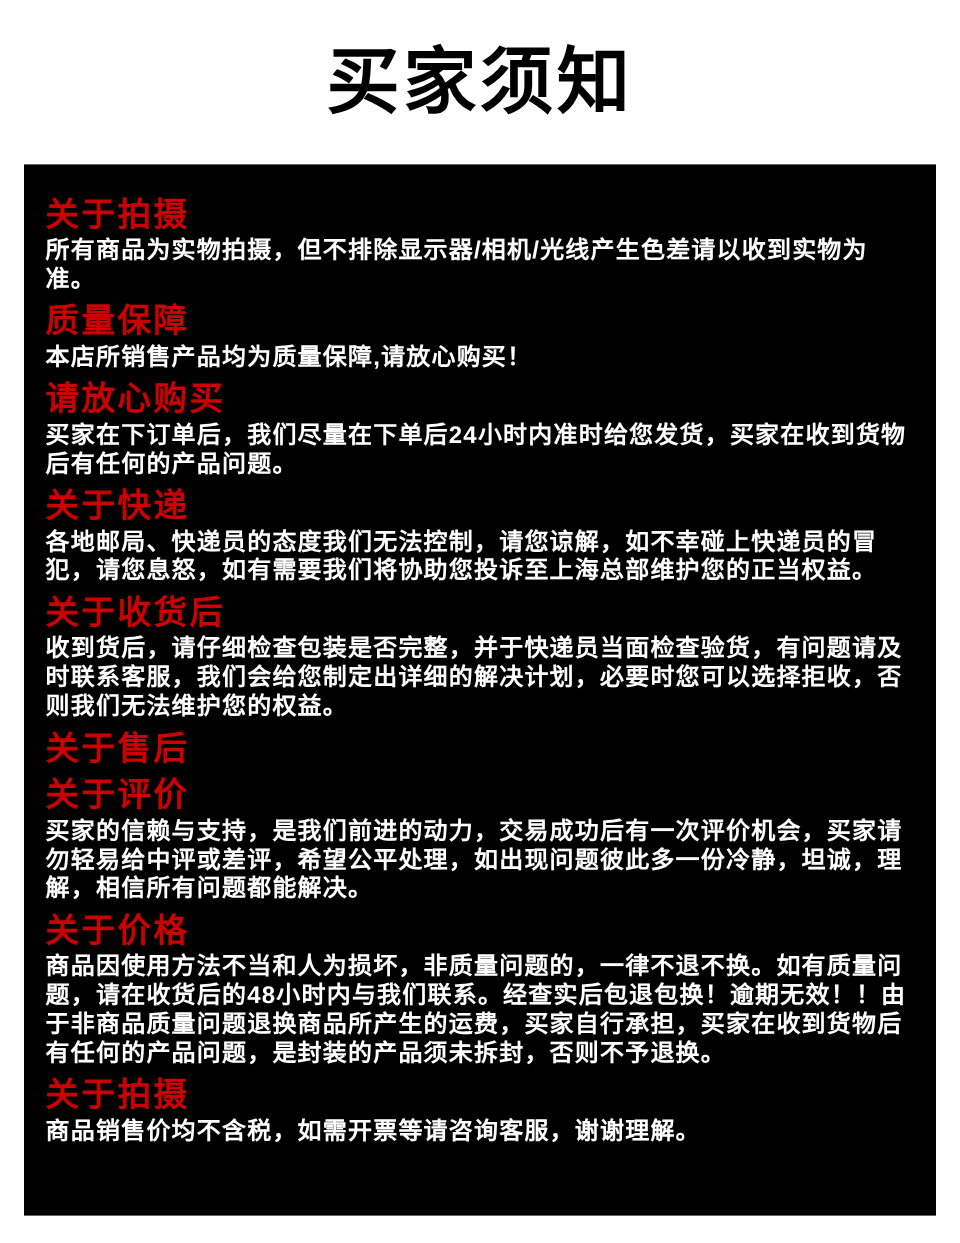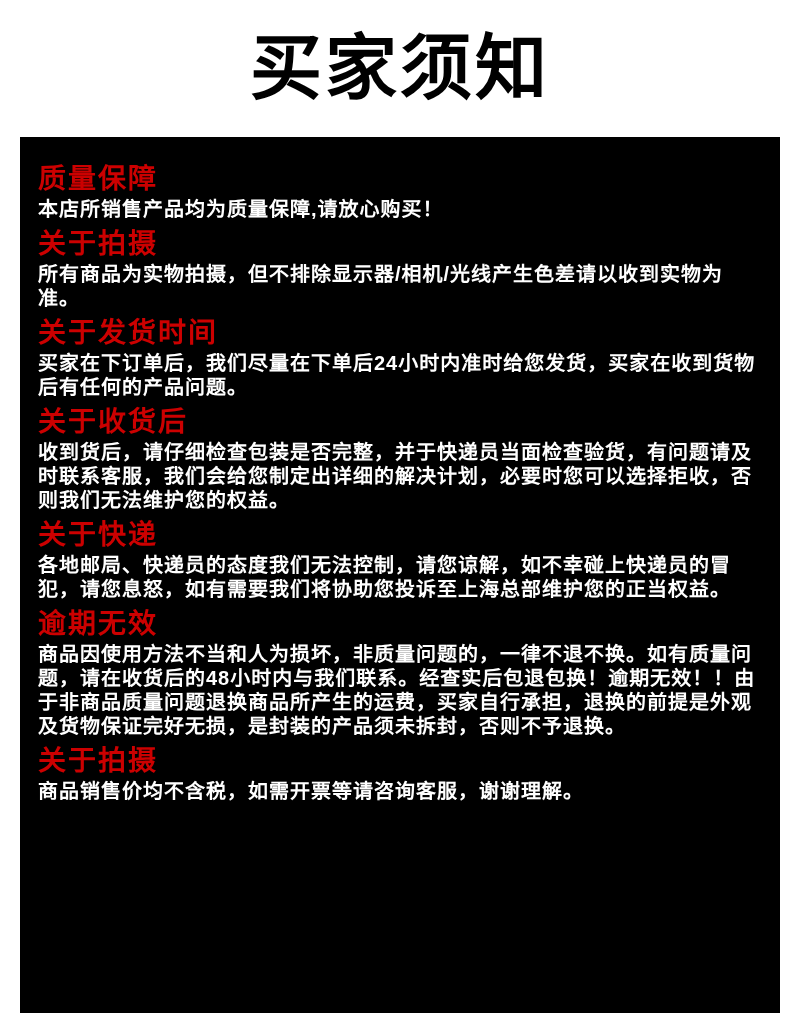--- a/index.html
+++ b/index.html
@@ -22,21 +22,21 @@
   }
   .header{
     height:137px;
     display:flex;
     align-items:center;
     justify-content:center;
   }
   .page-title{
     margin:16px;
     color:var(--title-color);
-    font-size:72px;
+    font-size:61px;
     line-height:1.05;
     font-weight:900;
     letter-spacing:3px;
     white-space:nowrap;
   }
   .panel{
     width:760px;
     height:876px;
     margin:0 auto;
     background:var(--panel-bg);
@@ -64,51 +64,56 @@
 </head>
 <body>
 
 <div class="header">
   <h1 class="page-title">买家须知</h1>
 </div>
 
 <div class="panel">
 
   <div class="section">
+    <h2 class="section-heading">关于拍摄</h2>
+    <p class="section-body">所有商品为实物拍摄，但不排除显示器/相机/光线产生色差请以收到实物为准。</p>
+  </div>
+
+  <div class="section">
     <h2 class="section-heading">质量保障</h2>
     <p class="section-body">本店所销售产品均为质量保障,请放心购买！</p>
   </div>
 
   <div class="section">
-    <h2 class="section-heading">关于拍摄</h2>
-    <p class="section-body">所有商品为实物拍摄，但不排除显示器/相机/光线产生色差请以收到实物为准。</p>
+    <h2 class="section-heading">请放心购买</h2>
+    <p class="section-body">买家在下订单后，我们尽量在下单后24小时内准时给您发货，买家在收到货物后有任何的产品问题。</p>
   </div>
 
   <div class="section">
-    <h2 class="section-heading">关于发货时间</h2>
-    <p class="section-body">买家在下订单后，我们尽量在下单后24小时内准时给您发货，买家在收到货物后有任何的产品问题。</p>
+    <h2 class="section-heading">关于快递</h2>
+    <p class="section-body">各地邮局、快递员的态度我们无法控制，请您谅解，如不幸碰上快递员的冒犯，请您息怒，如有需要我们将协助您投诉至上海总部维护您的正当权益。</p>
   </div>
 
   <div class="section">
     <h2 class="section-heading">关于收货后</h2>
     <p class="section-body">收到货后，请仔细检查包装是否完整，并于快递员当面检查验货，有问题请及时联系客服，我们会给您制定出详细的解决计划，必要时您可以选择拒收，否则我们无法维护您的权益。</p>
   </div>
 
   <div class="section">
-    <h2 class="section-heading">关于快递</h2>
-    <p class="section-body">各地邮局、快递员的态度我们无法控制，请您谅解，如不幸碰上快递员的冒犯，请您息怒，如有需要我们将协助您投诉至上海总部维护您的正当权益。</p>
+    <h2 class="section-heading">关于售后</h2>
   </div>
 
   <div class="section">
+    <h2 class="section-heading">关于评价</h2>
+    <p class="section-body">买家的信赖与支持，是我们前进的动力，交易成功后有一次评价机会，买家请勿轻易给中评或差评，希望公平处理，如出现问题彼此多一份冷静，坦诚，理解，相信所有问题都能解决。</p>
   </div>
 
-
   <div class="section">
-    <h2 class="section-heading">逾期无效</h2>
-    <p class="section-body">商品因使用方法不当和人为损坏，非质量问题的，一律不退不换。如有质量问题，请在收货后的48小时内与我们联系。经查实后包退包换！逾期无效！！由于非商品质量问题退换商品所产生的运费，买家自行承担，退换的前提是外观及货物保证完好无损，是封装的产品须未拆封，否则不予退换。</p>
+    <h2 class="section-heading">关于价格</h2>
+    <p class="section-body">商品因使用方法不当和人为损坏，非质量问题的，一律不退不换。如有质量问题，请在收货后的48小时内与我们联系。经查实后包退包换！逾期无效！！由于非商品质量问题退换商品所产生的运费，买家自行承担，买家在收到货物后有任何的产品问题，是封装的产品须未拆封，否则不予退换。</p>
   </div>
 
   <div class="section">
     <h2 class="section-heading">关于拍摄</h2>
     <p class="section-body">商品销售价均不含税，如需开票等请咨询客服，谢谢理解。</p>
   </div>
 
 </div>
 
 </body></html>

